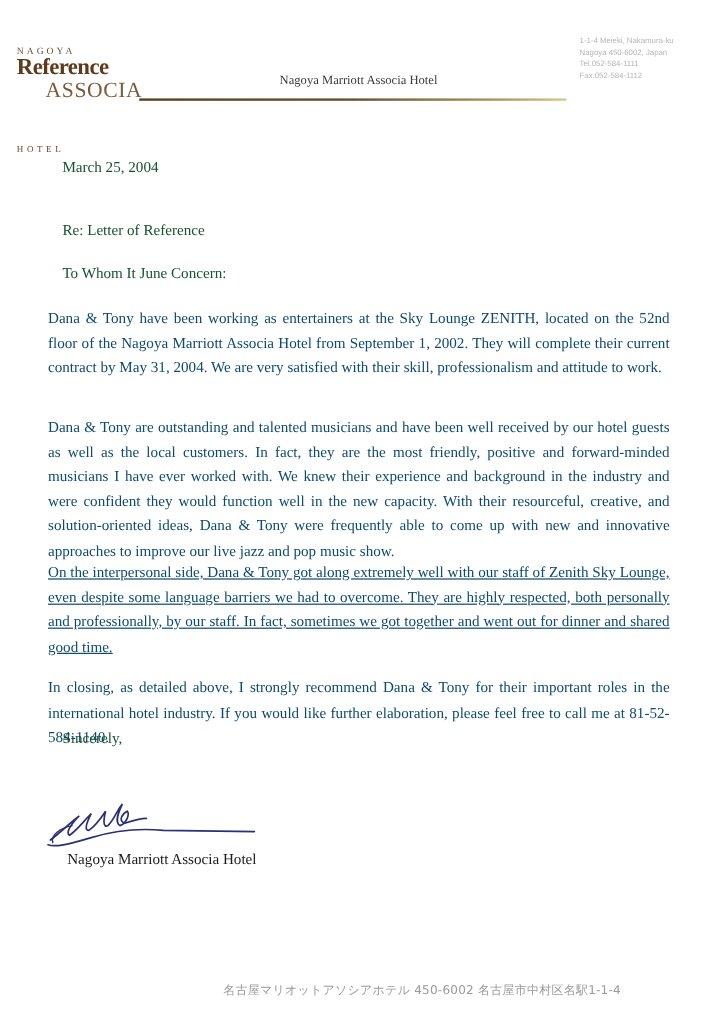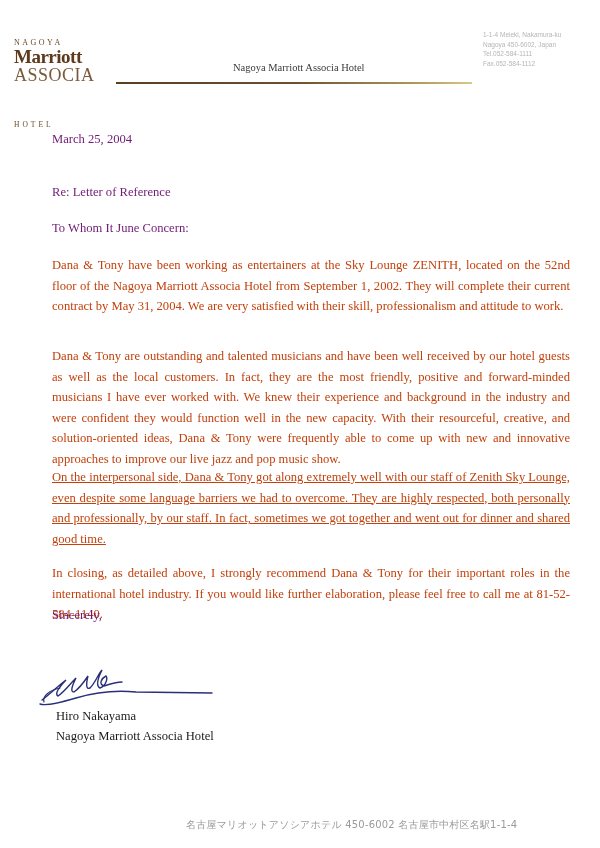--- a/index.html
+++ b/index.html
@@ -37,20 +37,21 @@
       line-height: 18px;
       letter-spacing: -0.5px;
       color: #5e3a1c;
     }
     .logo .associa {
       font-family: "Liberation Serif", serif;
       font-size: 18px;
       line-height: 18px;
       letter-spacing: 0.5px;
       color: #7a5a3a;
+      margin-left: 24px;
     }
     .logo .hotel {
       font-family: "Liberation Serif", serif;
       font-size: 7.5px;
       letter-spacing: 3px;
       line-height: 12px;
       color: #6b4a2a;
       margin-top: 35px;
     }
     .header-rule {
@@ -77,31 +78,31 @@
       font-size: 6.5px;
       line-height: 9.5px;
       color: #b5b5b5;
     }
     .letter {
       position: absolute;
       left: 52px;
       width: 518px;
       font-size: 12.6px;
       line-height: 20px;
-      color: #701a75;
+      color: #14532d;
     }
     .para {
       position: absolute;
-      left: 52px;
+      left: 40px;
       width: 518px;
       font-size: 12.6px;
       line-height: 20.5px;
       text-align: justify;
       text-align-last: left;
-      color: #c2410c;
+      color: #0c4a6e;
     }
     .date { top: 129px; }
     .re { top: 182px; font-family: Liberation Serif, serif; }
     .salutation { top: 218px; }
     .p1 { top: 255px; }
     .p2 { top: 346px; }
     .p3 { top: 467px; text-decoration: underline; }
     .p4 { top: 563px; }
     .closing { top: 605px; }
     .signature {
@@ -127,21 +128,21 @@
       font-size: 10px;
       color: #9a9a9a;
       letter-spacing: 0.2px;
     }
   </style>
 </head>
 <body>
 
 <div class="logo">
   <div class="nagoya">NAGOYA</div>
-  <div class="marriott">Marriott</div>
+  <div class="marriott">Reference</div>
   <div class="associa">ASSOCIA</div>
   <div class="hotel">HOTEL</div>
 </div>
 
 <div class="hotel-name-header">Nagoya Marriott Associa Hotel</div>
 
 <div class="address">
   <div>1-1-4 Meieki, Nakamura-ku</div>
   <div>Nagoya 450-6002, Japan</div>
   <div>Tel.052-584-1111</div>
@@ -161,17 +162,16 @@
 
 <div class="letter closing">Sincerely,</div>
 
 <svg class="signature" viewBox="0 0 180 44">
   <path d="M6 36 C 14 30, 22 22, 30 16 C 24 22, 18 30, 22 32 C 28 28, 34 20, 40 14 C 36 22, 34 28, 38 28 C 44 24, 48 18, 52 12 C 50 20, 50 26, 54 24 C 60 18, 62 10, 66 6 C 62 14, 60 22, 64 24 C 70 22, 72 14, 70 12 C 66 14, 62 20, 68 22 C 74 20, 80 18, 86 18" fill="none" stroke="#2a2f7a" stroke-width="1.4" stroke-linecap="round"></path>
   <path d="M4 40 C 10 42, 20 40, 40 34 C 60 28, 80 26, 100 28 L 176 29" fill="none" stroke="#2a2f7a" stroke-width="1.4" stroke-linecap="round"></path>
   <path d="M8 38 C 6 32, 14 26, 24 24" fill="none" stroke="#2a2f7a" stroke-width="1.2" stroke-linecap="round"></path>
 </svg>
 
 <div class="signer">
-  <div>Hiro Nakayama</div>
   <div>Nagoya Marriott Associa Hotel</div>
 </div>
 
 <div class="footer">名古屋マリオットアソシアホテル  450-6002 名古屋市中村区名駅1-1-4</div>
 
 </body></html>

